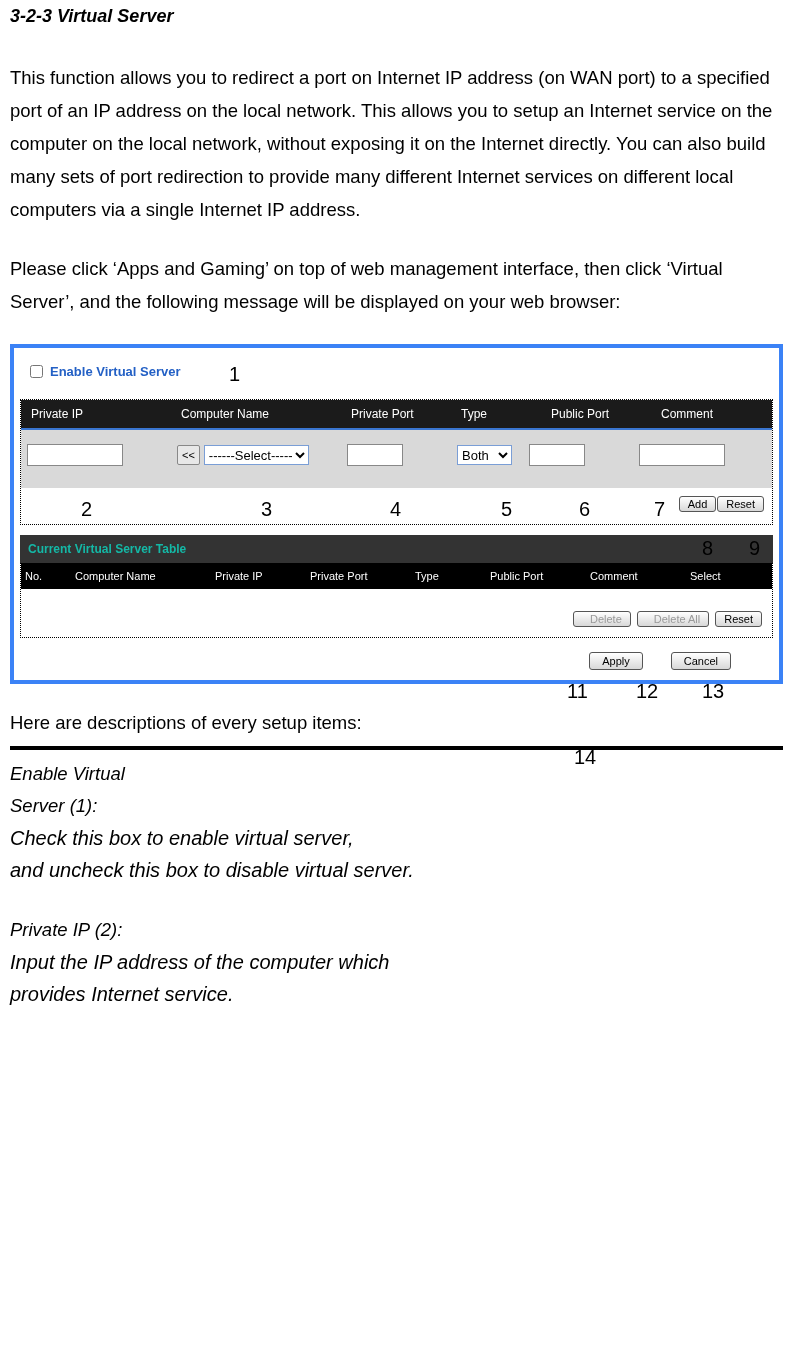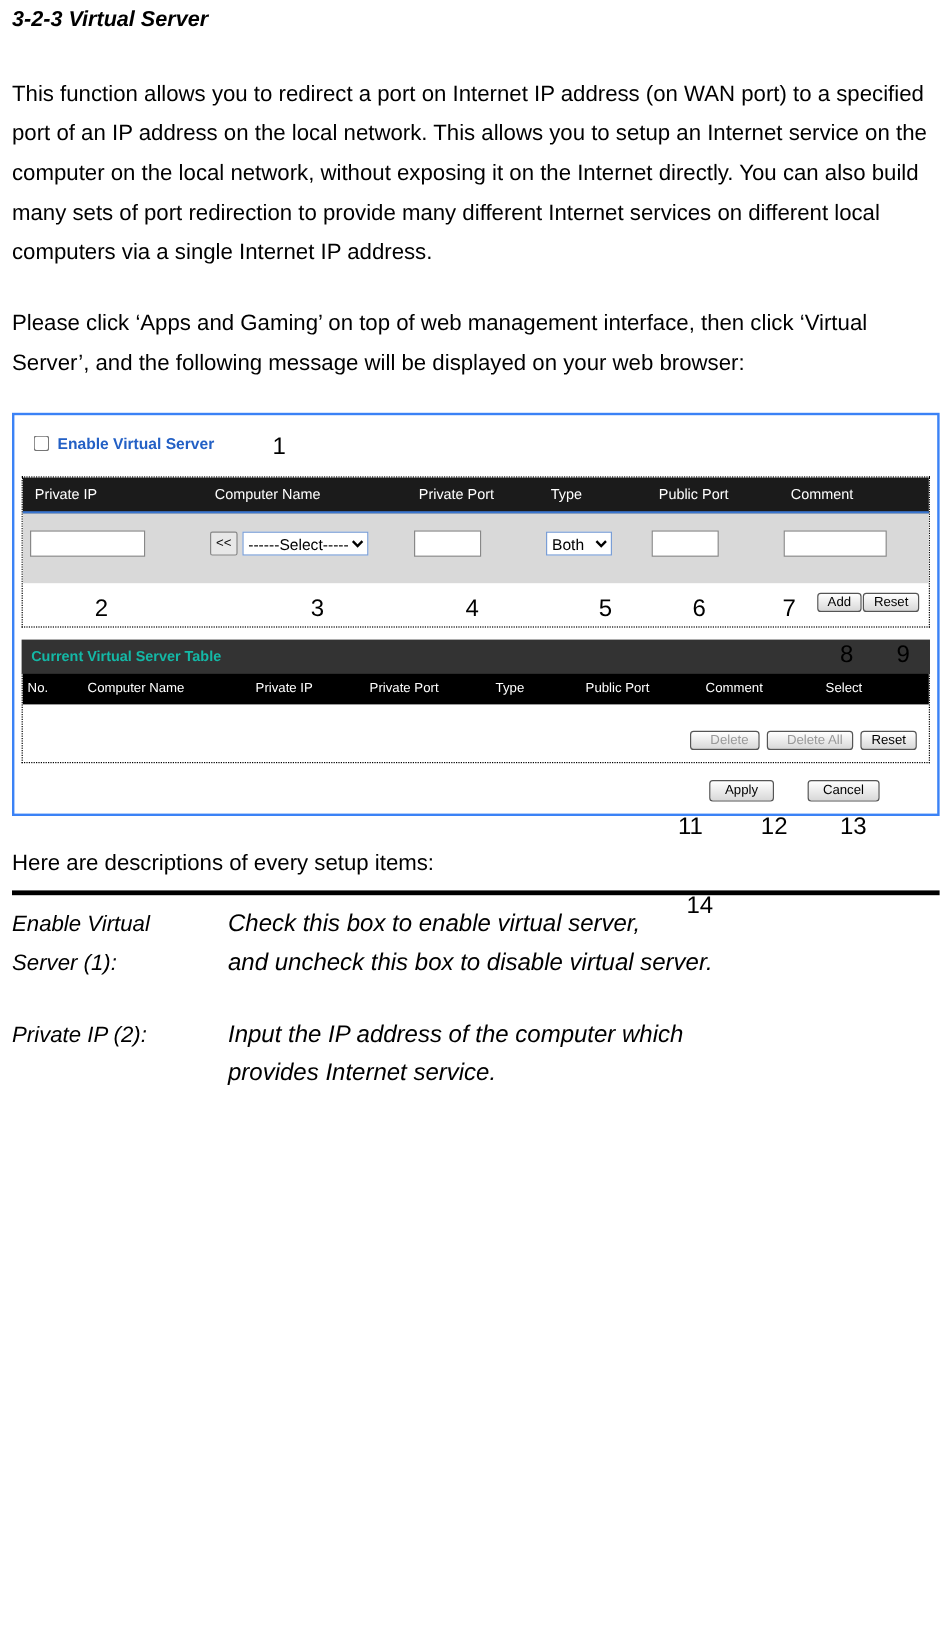--- a/index.html
+++ b/index.html
@@ -26,21 +26,21 @@
     font-family: Arial, Helvetica, sans-serif;
   }
   .body-para {
     font-size: 18.5px;
     line-height: 33px;
     margin-bottom: 26px;
     font-family: Arial, Helvetica, sans-serif;
   }
   
   .ui-shot {
-    border: 2px solid #3b82f6;
+    border: 4px solid #3b82f6;
     position: relative;
     padding: 6px 6px 10px 6px;
     margin-bottom: 28px;
     background: #ffffff;
     font-family: Verdana, Arial, sans-serif;
   }
   .enable-row {
     display: flex;
     align-items: center;
     gap: 4px;
@@ -76,21 +76,21 @@
 
   .form-inputs {
     display: flex;
     align-items: center;
     background: #d9d9d9;
     padding: 14px 6px 22px 6px;
   }
   .inp-pip   { width: 150px; }
   .inp-cname { width: 170px; display:flex; align-items:center; gap:4px;}
   .inp-pport { width: 110px; }
-  .inp-type  { width: 88px; }
+  .inp-type  { width: 72px; }
   .inp-pub   { width: 110px; }
   .inp-com   { flex:1; }
 
   .txt { width: 90px; height: 18px; font-size:12px; border:1px solid #888; background:#fff;}
   .txt-sm { width: 50px; height: 18px; font-size:12px; border:1px solid #888; background:#fff;}
   .arrow-btn {
     font-size: 11px; padding: 0 4px; height:20px;
     border:1px solid #888; background:#e8e8e8; border-radius:2px;
   }
   .select {
@@ -149,20 +149,21 @@
     margin-bottom: 12px;
   }
   .desc-divider {
     border: none;
     border-top: 4px solid #000;
     margin: 0 0 8px 0;
   }
   .desc-row {
     display:flex;
     margin-bottom: 28px;
+    flex-direction: column;
   }
   .desc-label {
     width: 180px;
     font-style: italic;
     font-size: 18.5px;
     line-height: 32px;
     flex-shrink:0;
   }
   .desc-text {
     font-style: italic;

